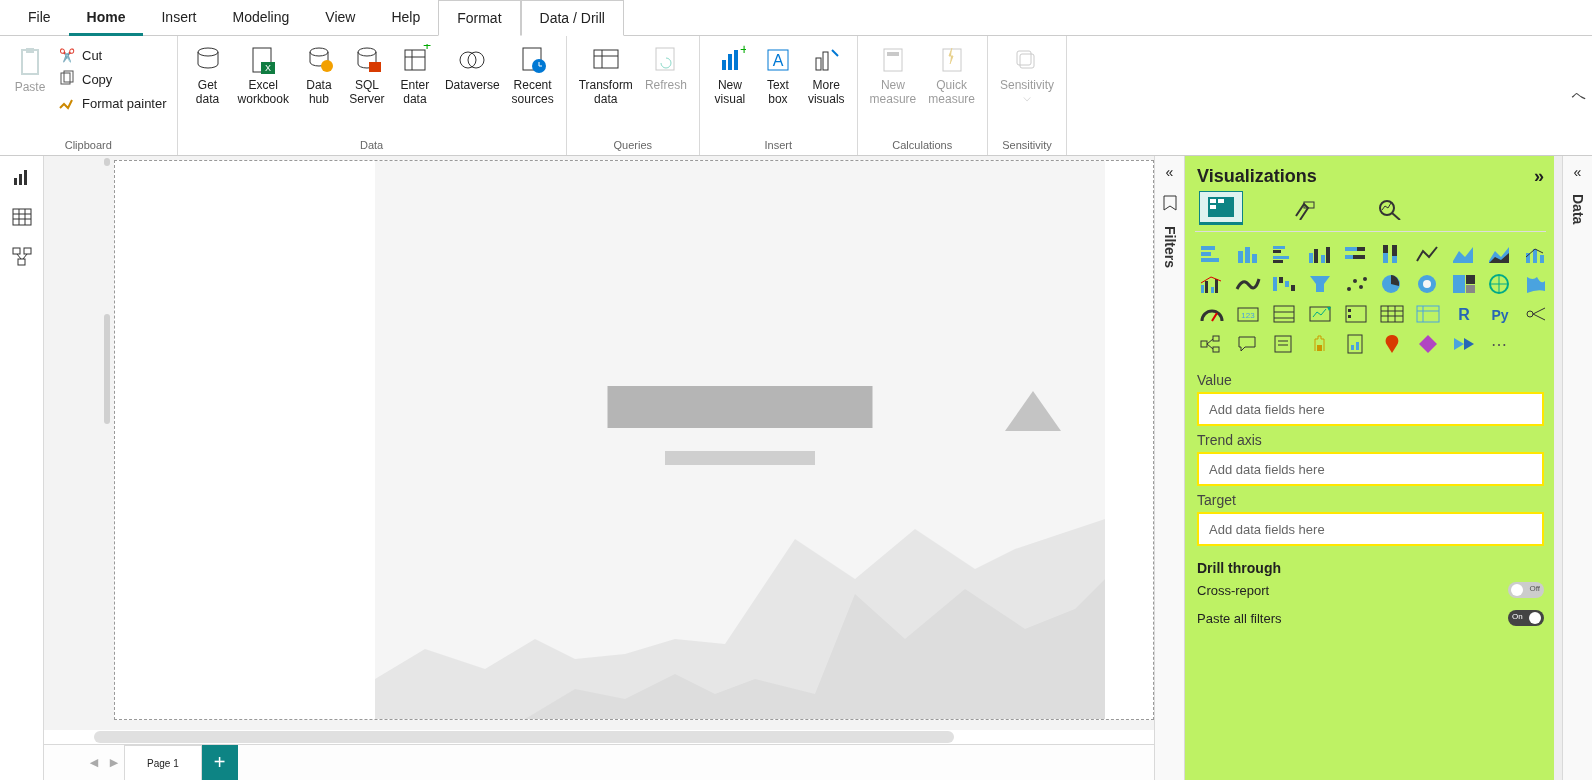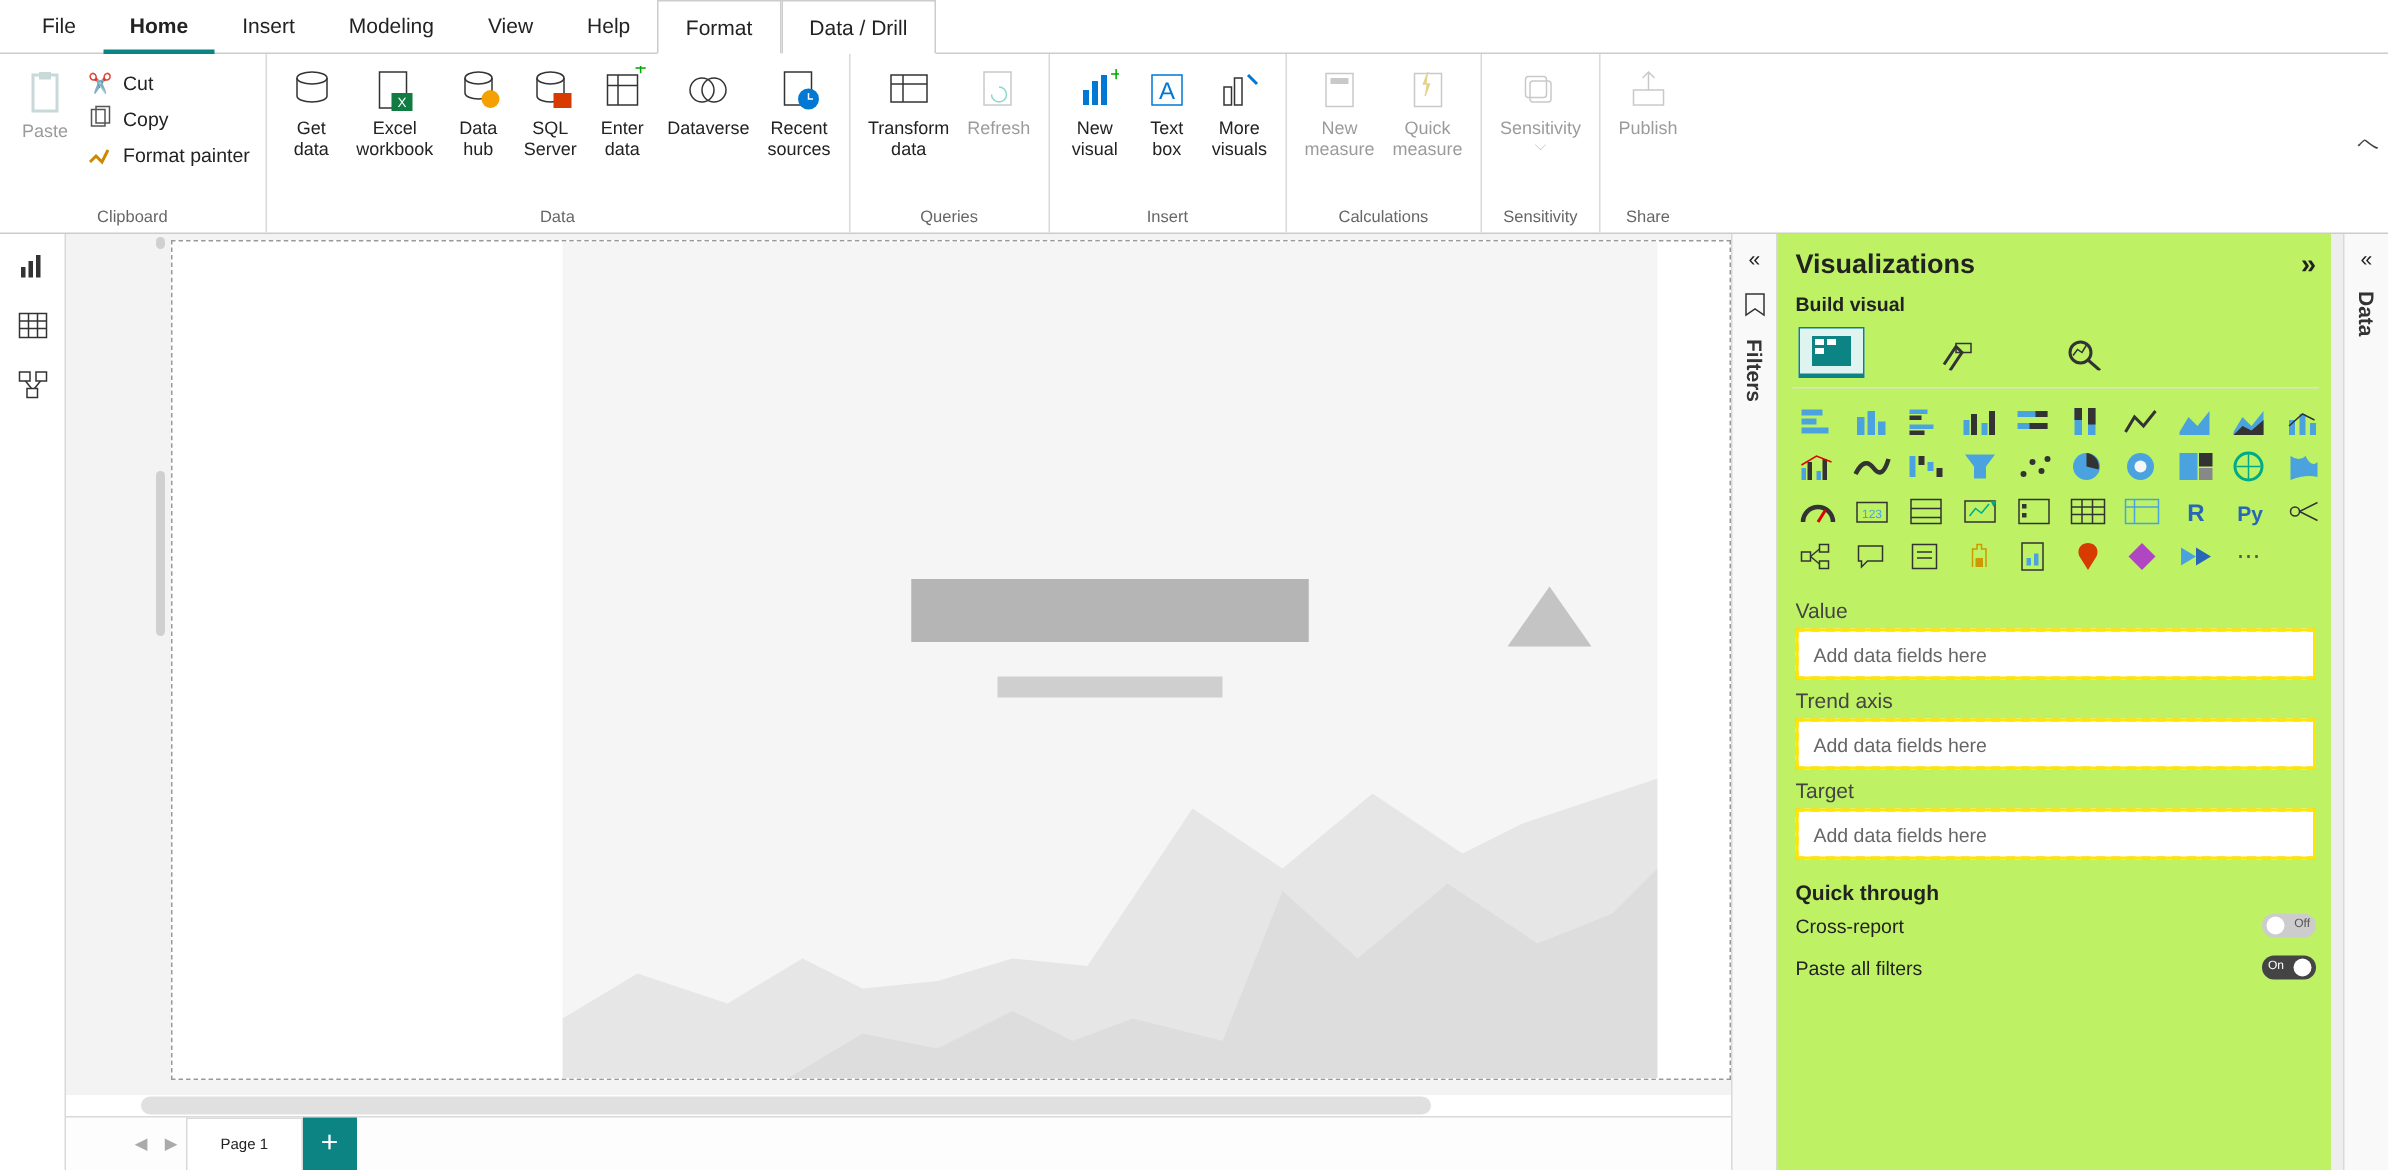--- a/index.html
+++ b/index.html
@@ -320,34 +320,20 @@
               <rect x="6" y="7" width="14" height="14" rx="2" fill="none" stroke="#888"></rect>
             </svg>
           </div>
           <div class="txt">Sensitivity</div>
           <div style="font-size:10px;color:#888;">⌵</div>
         </div>
     </div>
     <div class="label">Sensitivity</div>
   </div>
 
-  <div class="rgroup" style="border-right:none;">
-    <div class="items">
-      <div class="rbtn disabled">
-          <div class="ico">
-            <svg viewBox="0 0 32 32">
-              <rect x="6" y="16" width="20" height="10" fill="none" stroke="#888"></rect>
-              <path d="M16 4 v12 M12 8 l4-4 4 4" fill="none" stroke="#888"></path>
-            </svg>
-          </div>
-          <div class="txt">Publish</div>
-        </div>
-    </div>
-    <div class="label">Share</div>
-  </div>
   <div class="ribbon-chevron">へ</div>
 </div>
 
 <div class="workarea">
 
   <div class="leftbar">
     <div class="lb-ico"><svg viewBox="0 0 22 22">
           <rect x="3" y="12" width="3" height="7" fill="#333"></rect>
           <rect x="8" y="8" width="3" height="11" fill="#333"></rect>
           <rect x="13" y="4" width="3" height="15" fill="#333"></rect>
@@ -401,21 +387,20 @@
           <path d="M3 2 h12 v14 l-6-4 -6 4 Z" fill="none" stroke="#333"></path>
         </svg></div>
     <div class="vtxt">Filters</div>
   </div>
 
   <div class="vizpanel">
     <div class="hdr">
       <span>Visualizations</span>
       <span style="cursor:pointer;">»</span>
     </div>
-    <div class="sub">Build visual</div>
     <div class="modetabs">
       <div class="mt active">
           <svg width="30" height="24" viewBox="0 0 30 24">
             <rect x="2" y="2" width="26" height="20" fill="#0d8484"></rect>
             <rect x="4" y="4" width="6" height="4" fill="#fff"></rect>
             <rect x="12" y="4" width="6" height="4" fill="#fff"></rect>
             <rect x="4" y="10" width="6" height="4" fill="#fff"></rect>
           </svg>
         </div>
       <div class="mt">
@@ -698,21 +683,21 @@
     </div>
     <div class="field-sec">
       <div class="flabel">Trend axis</div>
       <div class="fwell">Add data fields here</div>
     </div>
     <div class="field-sec">
       <div class="flabel">Target</div>
       <div class="fwell">Add data fields here</div>
     </div>
 
-    <div class="drill">Quick through</div>
+    <div class="drill">Drill through</div>
     <div class="toggle-row">
       <span>Cross-report</span>
       <div class="toggle">
           <div class="knob"></div>
           <span class="tlabel off">Off</span>
         </div>
     </div>
     <div class="toggle-row">
       <span>Paste all filters</span>
       <div class="toggle on">

